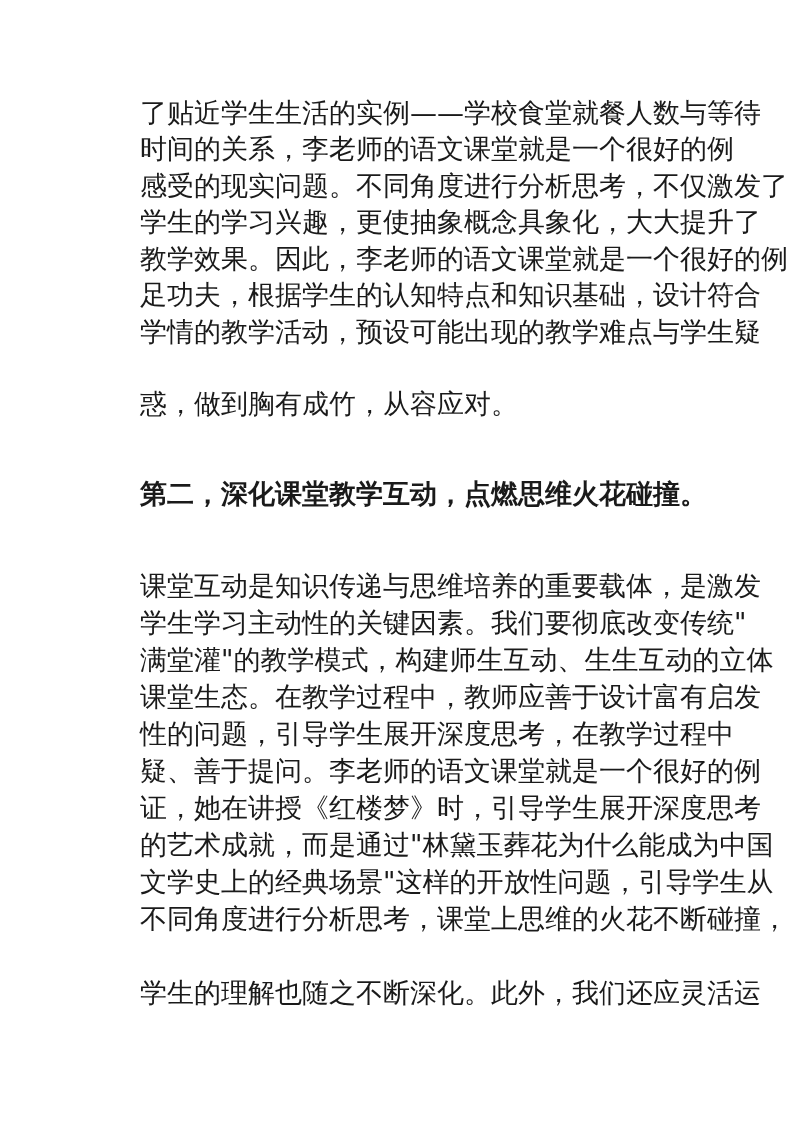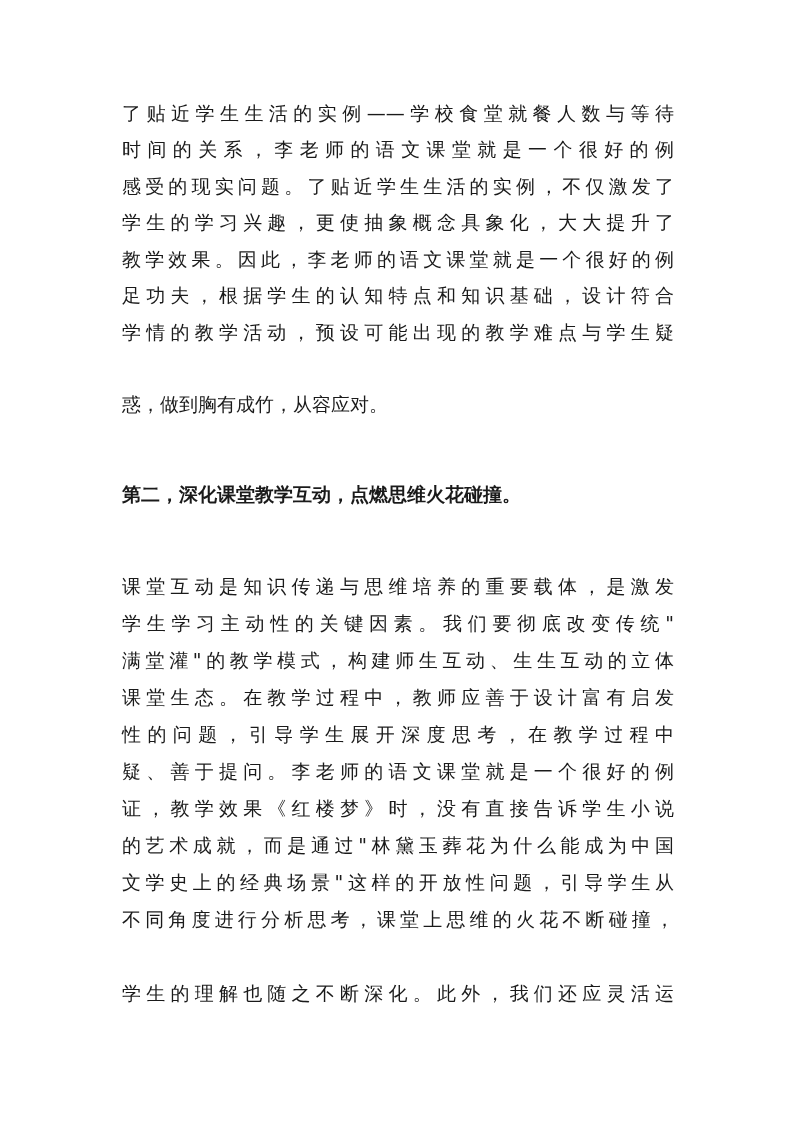--- a/index.html
+++ b/index.html
@@ -17,25 +17,25 @@
     }
     .page {
       position: absolute;
       left: 0; top: 0;
       width: 793px;
       height: 1122px;
       background: #ffffff;
     }
     .line {
       position: absolute;
-      left: 122px;
+      left: 140px;
       width: 552px;
       height: 36px;
       line-height: 36px;
-      font-size: 19px;
+      font-size: 27px;
       white-space: nowrap;
       text-align: justify;
       text-align-last: justify;
       letter-spacing: 0;
     }
     .line.last {
       text-align-last: left;
     }
     .heading {
       text-align-last: left;
@@ -43,37 +43,37 @@
     }
   </style>
 </head>
 <body>
 
 <div class="page">
 
   <div>
     <div class="line" style="top:95px">了贴近学生生活的实例——学校食堂就餐人数与等待</div>
     <div class="line" style="top:131px">时间的关系，李老师的语文课堂就是一个很好的例</div>
-    <div class="line" style="top:168px">感受的现实问题。了贴近学生生活的实例，不仅激发了</div>
+    <div class="line" style="top:168px">感受的现实问题。不同角度进行分析思考，不仅激发了</div>
     <div class="line" style="top:204px">学生的学习兴趣，更使抽象概念具象化，大大提升了</div>
     <div class="line" style="top:241px">教学效果。因此，李老师的语文课堂就是一个很好的例</div>
     <div class="line" style="top:277px">足功夫，根据学生的认知特点和知识基础，设计符合</div>
     <div class="line" style="top:314px">学情的教学活动，预设可能出现的教学难点与学生疑</div>
     <div class="line last" style="top:386px">惑，做到胸有成竹，从容应对。</div>
   </div>
 
   <div class="line heading" style="top:476px">第二，深化课堂教学互动，点燃思维火花碰撞。</div>
 
   <div>
     <div class="line" style="top:568px">课堂互动是知识传递与思维培养的重要载体，是激发</div>
     <div class="line" style="top:605px">学生学习主动性的关键因素。我们要彻底改变传统"</div>
     <div class="line" style="top:642px">满堂灌"的教学模式，构建师生互动、生生互动的立体</div>
     <div class="line" style="top:679px">课堂生态。在教学过程中，教师应善于设计富有启发</div>
     <div class="line" style="top:716px">性的问题，引导学生展开深度思考，在教学过程中</div>
     <div class="line" style="top:753px">疑、善于提问。李老师的语文课堂就是一个很好的例</div>
-    <div class="line" style="top:790px">证，教学效果《红楼梦》时，没有直接告诉学生小说</div>
+    <div class="line" style="top:790px">证，她在讲授《红楼梦》时，引导学生展开深度思考</div>
     <div class="line" style="top:827px">的艺术成就，而是通过"林黛玉葬花为什么能成为中国</div>
     <div class="line" style="top:864px">文学史上的经典场景"这样的开放性问题，引导学生从</div>
     <div class="line" style="top:901px">不同角度进行分析思考，课堂上思维的火花不断碰撞，</div>
     <div class="line" style="top:975px">学生的理解也随之不断深化。此外，我们还应灵活运</div>
   </div>
 
 </div>
 
 </body></html>

